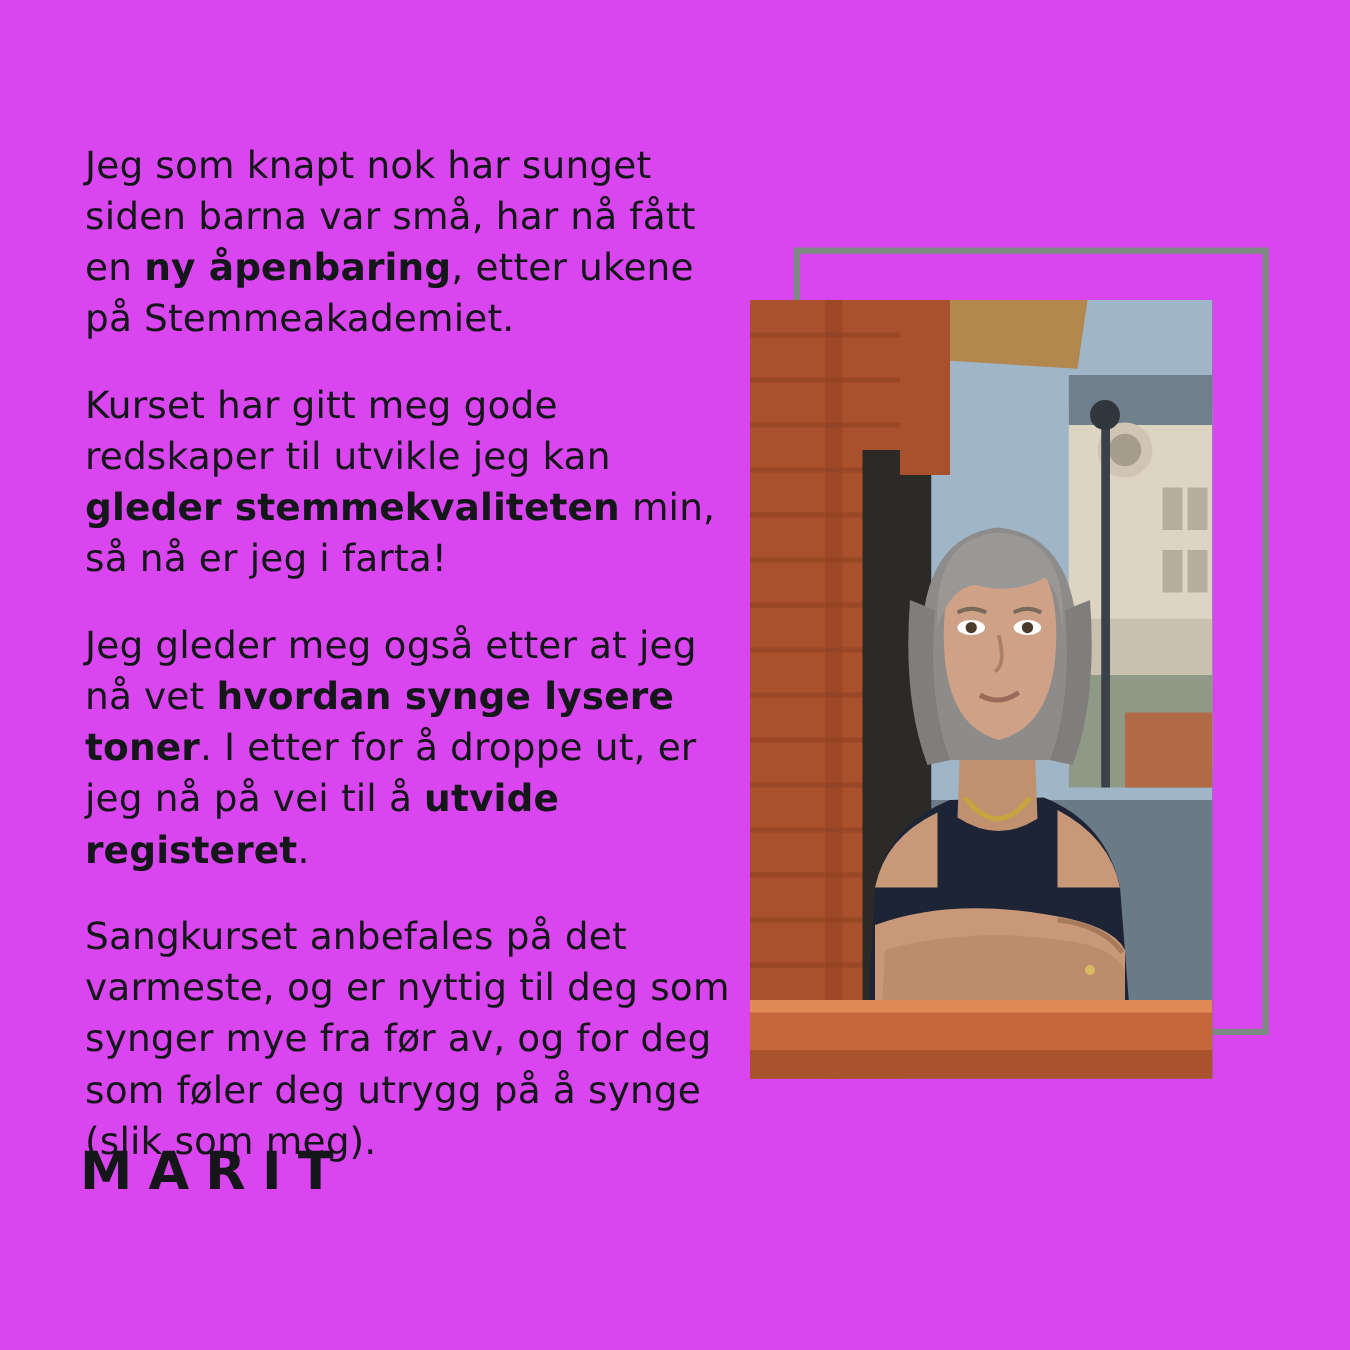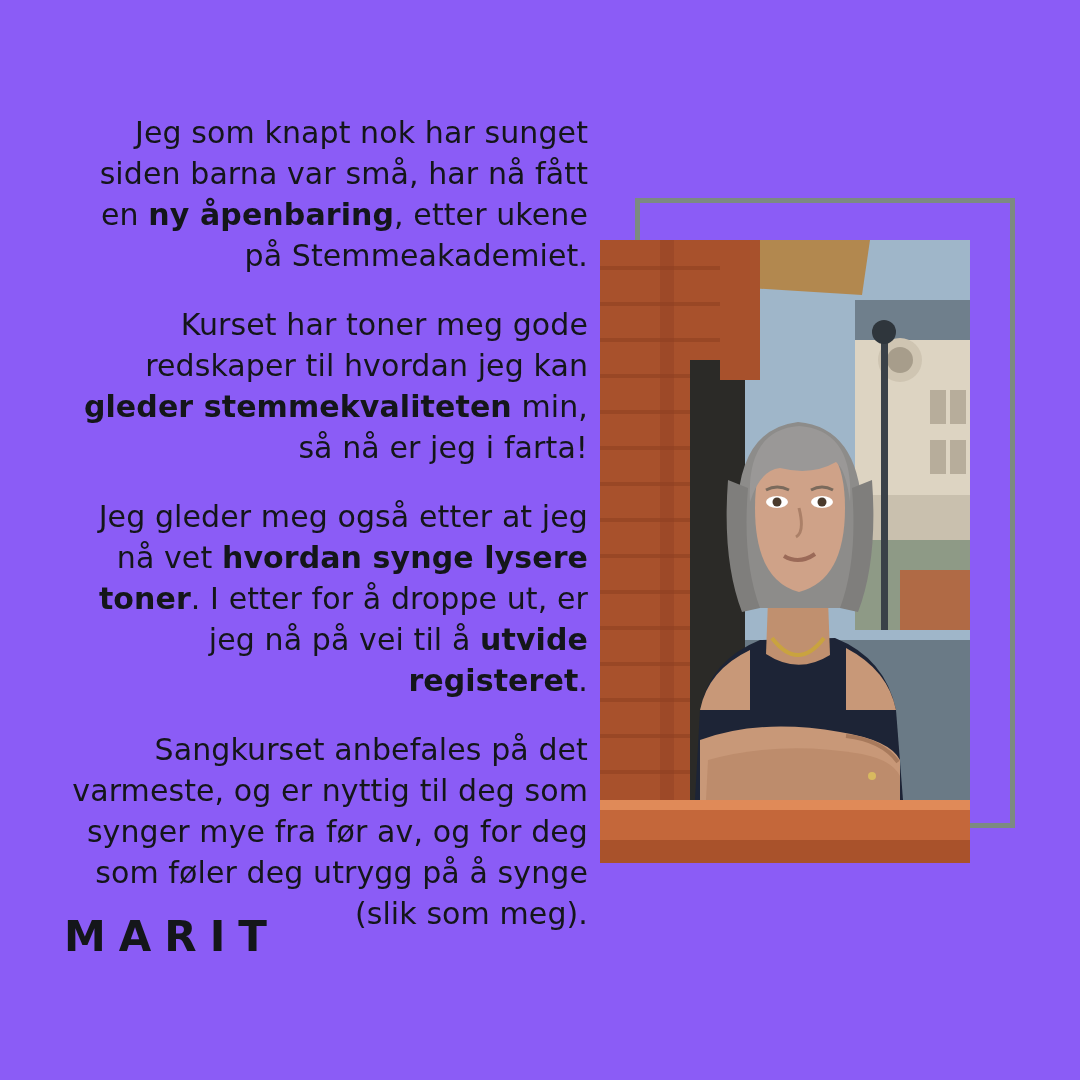--- a/index.html
+++ b/index.html
@@ -76,25 +76,25 @@
     overflow: hidden;
     background: #6a7a86;
   }
   .photo svg {
     display: block;
   }
 </style>
 </head>
 <body>
 
-<div class="canvas" style="background: #8b5cf6; text-align: right;">
+<div class="canvas" style="background: #d946ef;">
 
   <div class="testimonial">
     <p class="para"><span>Jeg som knapt nok har sunget siden barna var små, har nå fått en </span><b>ny åpenbaring</b><span>, etter ukene på Stemmeakademiet.</span></p>
-    <p class="para"><span>Kurset har toner meg gode redskaper til hvordan jeg kan </span><b>gleder stemmekvaliteten</b><span> min, så nå er jeg i farta!</span></p>
+    <p class="para"><span>Kurset har gitt meg gode redskaper til utvikle jeg kan </span><b>gleder stemmekvaliteten</b><span> min, så nå er jeg i farta!</span></p>
     <p class="para"><span>Jeg gleder meg også etter at jeg nå vet </span><b>hvordan synge lysere toner</b><span>. I etter for å droppe ut, er jeg nå på vei til å </span><b>utvide registeret</b><span>.</span></p>
     <p class="para"><span>Sangkurset anbefales på det varmeste, og er nyttig til deg som synger mye fra før av, og for deg som føler deg utrygg på å synge (slik som meg).</span></p>
   </div>
 
   <div class="signature">MARIT</div>
 
   <div class="photo-wrap">
     <div class="frame-outline" style="border-color: rgb(124, 138, 130);"></div>
     <div class="photo">
       <svg width="370" height="623" viewBox="0 0 370 623" aria-hidden="true">

